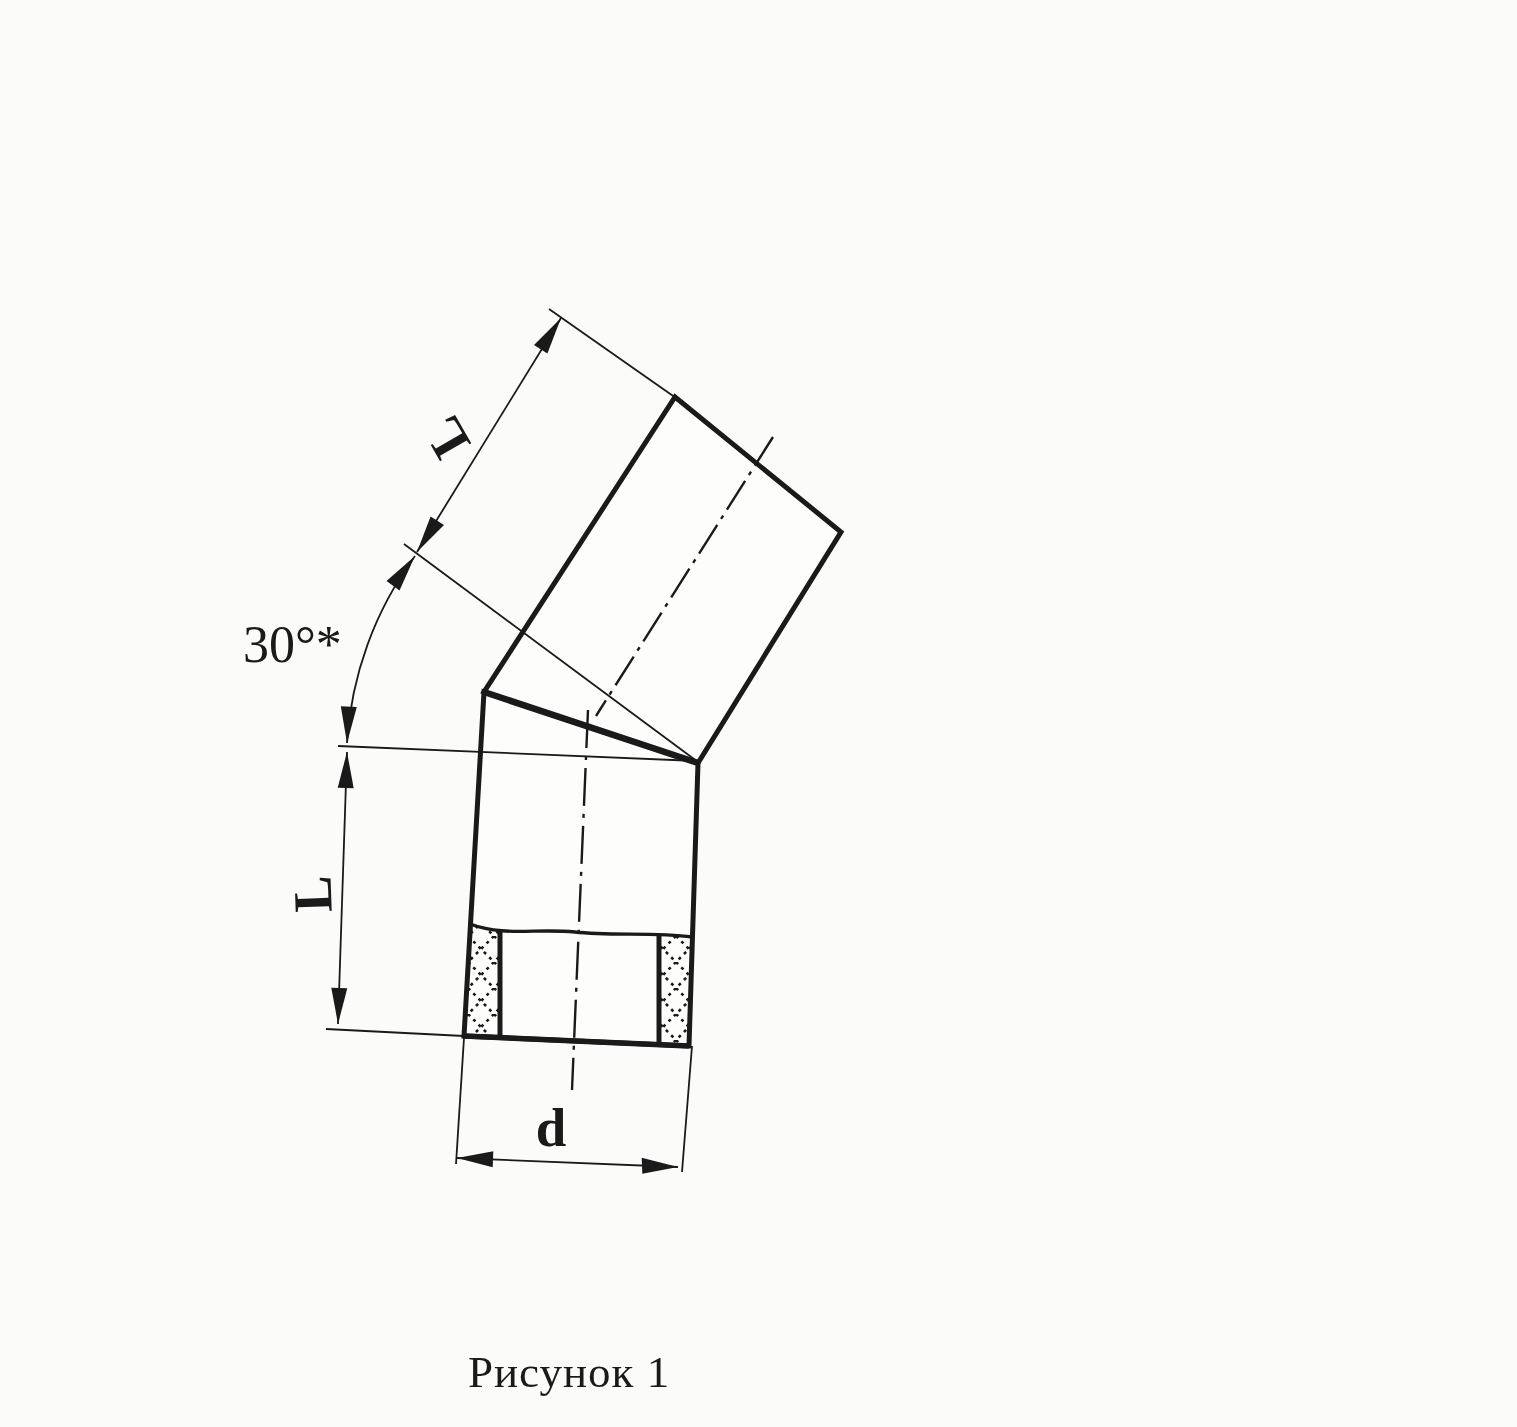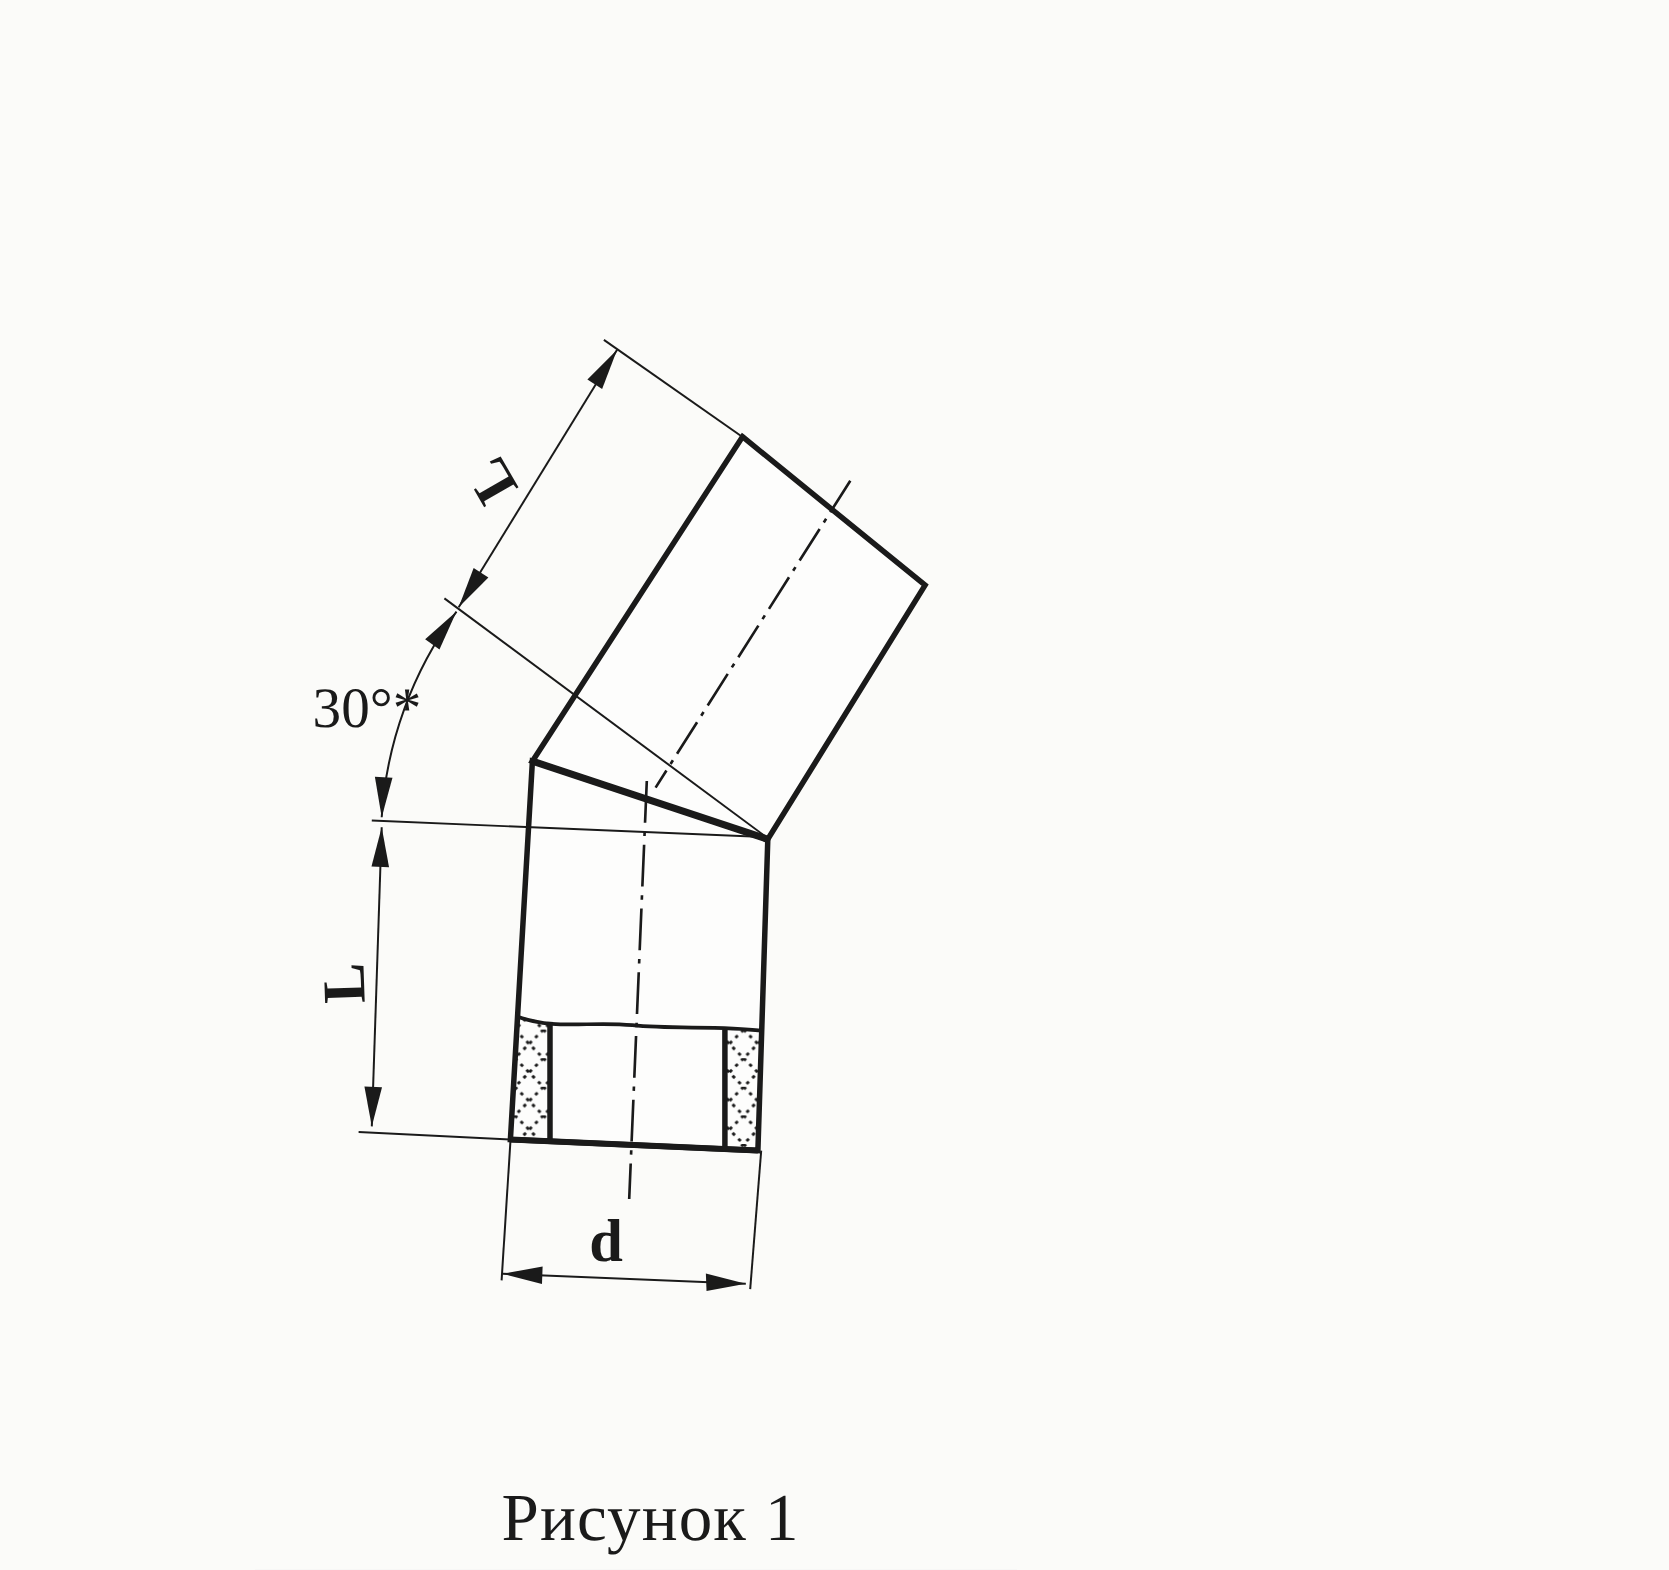--- a/index.html
+++ b/index.html
@@ -27,22 +27,22 @@
     color:var(--ink);
     white-space:nowrap;
     user-select:none;
   }
   .title{
     left:346px; top:124px;
     font-size:61px;
     letter-spacing:1px;
   }
   .caption{
-    left:456px; top:1346px;
-    font-size:61px;
+    left:468px; top:1346px;
+    font-size:45px;
     letter-spacing:1px;
   }
   .dimlabel{
     font-size:55px;
     font-weight:700;
     transform-origin:center center;
   }
   .label-L-upper{
     left:417px; top:407px;
     width:60px; height:60px;
@@ -56,21 +56,21 @@
     transform:rotate(-92deg);
   }
   .label-d{
     left:521px; top:1098px;
     width:60px; height:60px;
     line-height:60px; text-align:center;
   }
   .label-angle{
     left:243px; top:613px;
     width:140px; height:64px;
-    line-height:64px; text-align:right;
+    line-height:64px; text-align:left;
     font-size:52px;
     font-weight:400;
   }
 </style>
 </head>
 <body>
 
 <div id="stage">
 
   <svg id="drawing" width="1517" height="1427" viewBox="0 0 1517 1427" xmlns="http://www.w3.org/2000/svg">

